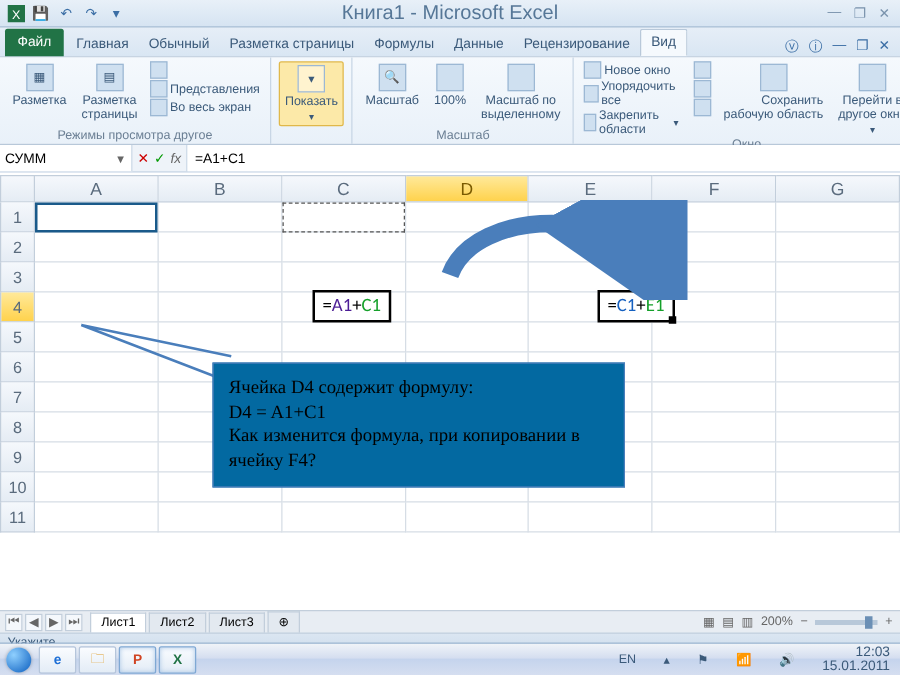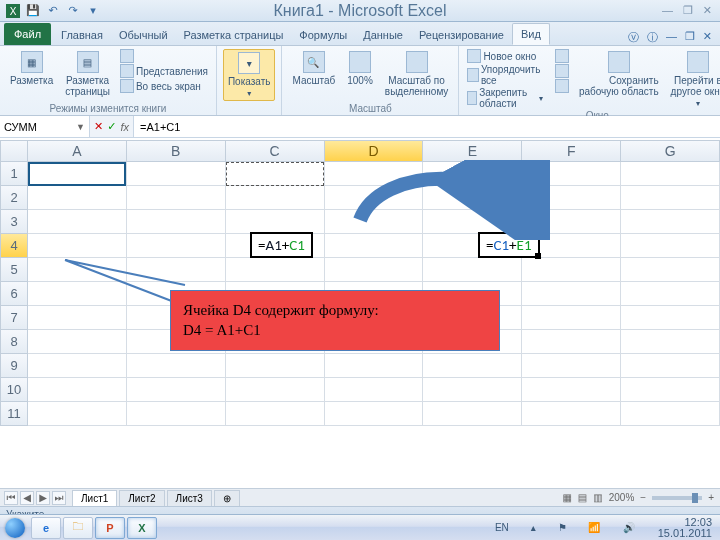--- a/index.html
+++ b/index.html
@@ -27,21 +27,21 @@
   .rbtn { display: flex; flex-direction: column; align-items: center; gap: 2px; padding: 2px 4px; color: #3b5a7a; }
   .rbtn .ico { width: 22px; height: 22px; background: #cfe0f0; border: 1px solid #9cb8d4; display:inline-flex; align-items:center; justify-content:center; }
   .rbtn.small { flex-direction: row; font-size: 10px; }
   .rbtn.small .ico { width: 14px; height: 14px; }
   .rgroup-label { font-size: 10px; color: #6b7f94; text-align: center; }
   .rlist { display:flex; flex-direction:column; gap:1px; }
   .rlist .rbtn { padding:0 2px; }
 
   
   .formula-row { height: 22px; background: #eef3f9; border-bottom: 1px solid #c8d6e5; display: flex; align-items: stretch; }
-  .name-box { width: 90px; border-right: 1px solid #c8d6e5; background: #fff; display: flex; align-items: center; padding: 0 4px; font-size: 11px; justify-content: space-between; }
+  .name-box { width: 106px; border-right: 1px solid #c8d6e5; background: #fff; display: flex; align-items: center; padding: 0 4px; font-size: 11px; justify-content: space-between; }
   .name-box .dd { color: #666; font-size: 9px; }
   .fx-btns { display: flex; align-items: center; gap: 4px; padding: 0 4px; border-right: 1px solid #c8d6e5; color: #666; }
   .fx-btns span { font-size: 11px; }
   .formula-input { flex: 1; background: #fff; display: flex; align-items: center; padding: 0 6px; font-size: 11px; }
 
   
   .grid-wrap { position: absolute; left: 0; right: 0; top: 140px; bottom: 52px; overflow: hidden; }
   .col-headers { display: flex; height: 22px; }
   .corner { width: 28px; background: linear-gradient(#f5f8fc,#e5ecf4); border: 1px solid #c2cedb; }
   .col-h { flex: 1; min-width: 88px; background: linear-gradient(#f5f8fc,#e5ecf4); border: 1px solid #c2cedb; border-left: none; display: flex; align-items: center; justify-content: center; color: #5a6b7d; font-size: 14px; }
@@ -50,29 +50,29 @@
   .row-h.sel { background: linear-gradient(#ffe99a,#ffd24c); }
   .rows { }
   .row { display: flex; height: 24px; }
   .cell { flex: 1; min-width: 88px; border-right: 1px solid #d6dde5; border-bottom: 1px solid #d6dde5; position: relative; }
 
   
   .marquee { position:absolute; border: 1.5px dashed #555; pointer-events:none; }
   .active-border { position:absolute; border: 2px solid #1a5a8a; pointer-events:none; }
   .formula-cell { position:absolute; background:#fff; border:2px solid #000; padding:2px 6px; font-size:15px; font-family: Calibri, sans-serif; }
   .formula-cell .eq { color:#000; }
-  .formula-cell .ref1 { color:#0f172a; }
+  .formula-cell .ref1 { color:#4c1d95; }
   .formula-cell .ref2 { color:#15a02a; }
   .formula-cell .ref3 { color:#1560c0; }
   .formula-cell .ref4 { color:#15a02a; }
   .handle { position:absolute; width:6px; height:6px; background:#000; right:-3px; bottom:-3px; }
 
   .arrow-svg { position:absolute; }
 
-  .callout { position:absolute; width: 330px; background:#ef4444; border:1px solid #4a7ebb; padding:10px 12px; font-family: "Times New Roman", serif; font-size: 15px; color:#000; line-height:1.3; }
+  .callout { position:absolute; width: 330px; background:#0369a1; border:1px solid #4a7ebb; padding:10px 12px; font-family: "Times New Roman", serif; font-size: 15px; color:#000; line-height:1.3; }
 
   
   .sheet-bar { position:absolute; left:0; right:0; bottom: 34px; height: 18px; background:#e8edf3; border-top:1px solid #c2cedb; display:flex; align-items:center; font-size:10px; }
   .sheet-nav { display:flex; gap:2px; padding:0 4px; color:#666; }
   .sheet-nav span { width:14px; text-align:center; border:1px solid #c2cedb; background:#f5f8fc; }
   .sheet-tab { padding:2px 8px; background:#fff; border:1px solid #c2cedb; border-bottom:none; margin-left:2px; }
   .sheet-tab.inactive { background:#e3e9f0; }
   .sheet-misc { margin-left:auto; display:flex; align-items:center; gap:6px; padding-right:6px; color:#666; }
 
   
@@ -150,21 +150,21 @@
         <div class="rbtn small">
             <span class="ico"></span>
             <span>Представления</span>
           </div>
         <div class="rbtn small">
             <span class="ico"></span>
             <span>Во весь экран</span>
           </div>
       </div>
     </div>
-    <div class="rgroup-label">Режимы изменится книги</div>
+    <div class="rgroup-label">Режимы просмотра другое</div>
   </div>
 
   <div class="rgroup">
     <div class="rgroup-top">
       <div class="rbtn" style="background:#fce9a8;border:1px solid #e0b84a;border-radius:2px;">
           <span class="ico" style="background:#fff3cf;">▾</span>
           <span>Показать</span>
           <span style="font-size:8px;">▾</span>
         </div>
     </div>
@@ -392,20 +392,21 @@
     <path d="M20,60 C40,5 160,5 190,60" stroke="#4a7ebb" stroke-width="14" fill="none" marker-end="url(#ah)"></path>
   </svg>
 
   <svg class="arrow-svg" style="left:60px; top:115px;" width="140" height="60">
     <path d="M5,5 L135,55 M5,5 L125,30" stroke="#4a7ebb" stroke-width="2" fill="none"></path>
   </svg>
 
   <div class="callout" style="left:170px; top:150px;">
     <div>Ячейка D4 содержит формулу:</div>
     <div>D4 = A1+C1</div>
+    <div>Как изменится формула, при копировании в ячейку F4?</div>
   </div>
 </div>
 
 <div class="sheet-bar">
   <div class="sheet-nav">
     <span>⏮</span>
     <span>◀</span>
     <span>▶</span>
     <span>⏭</span>
   </div>

